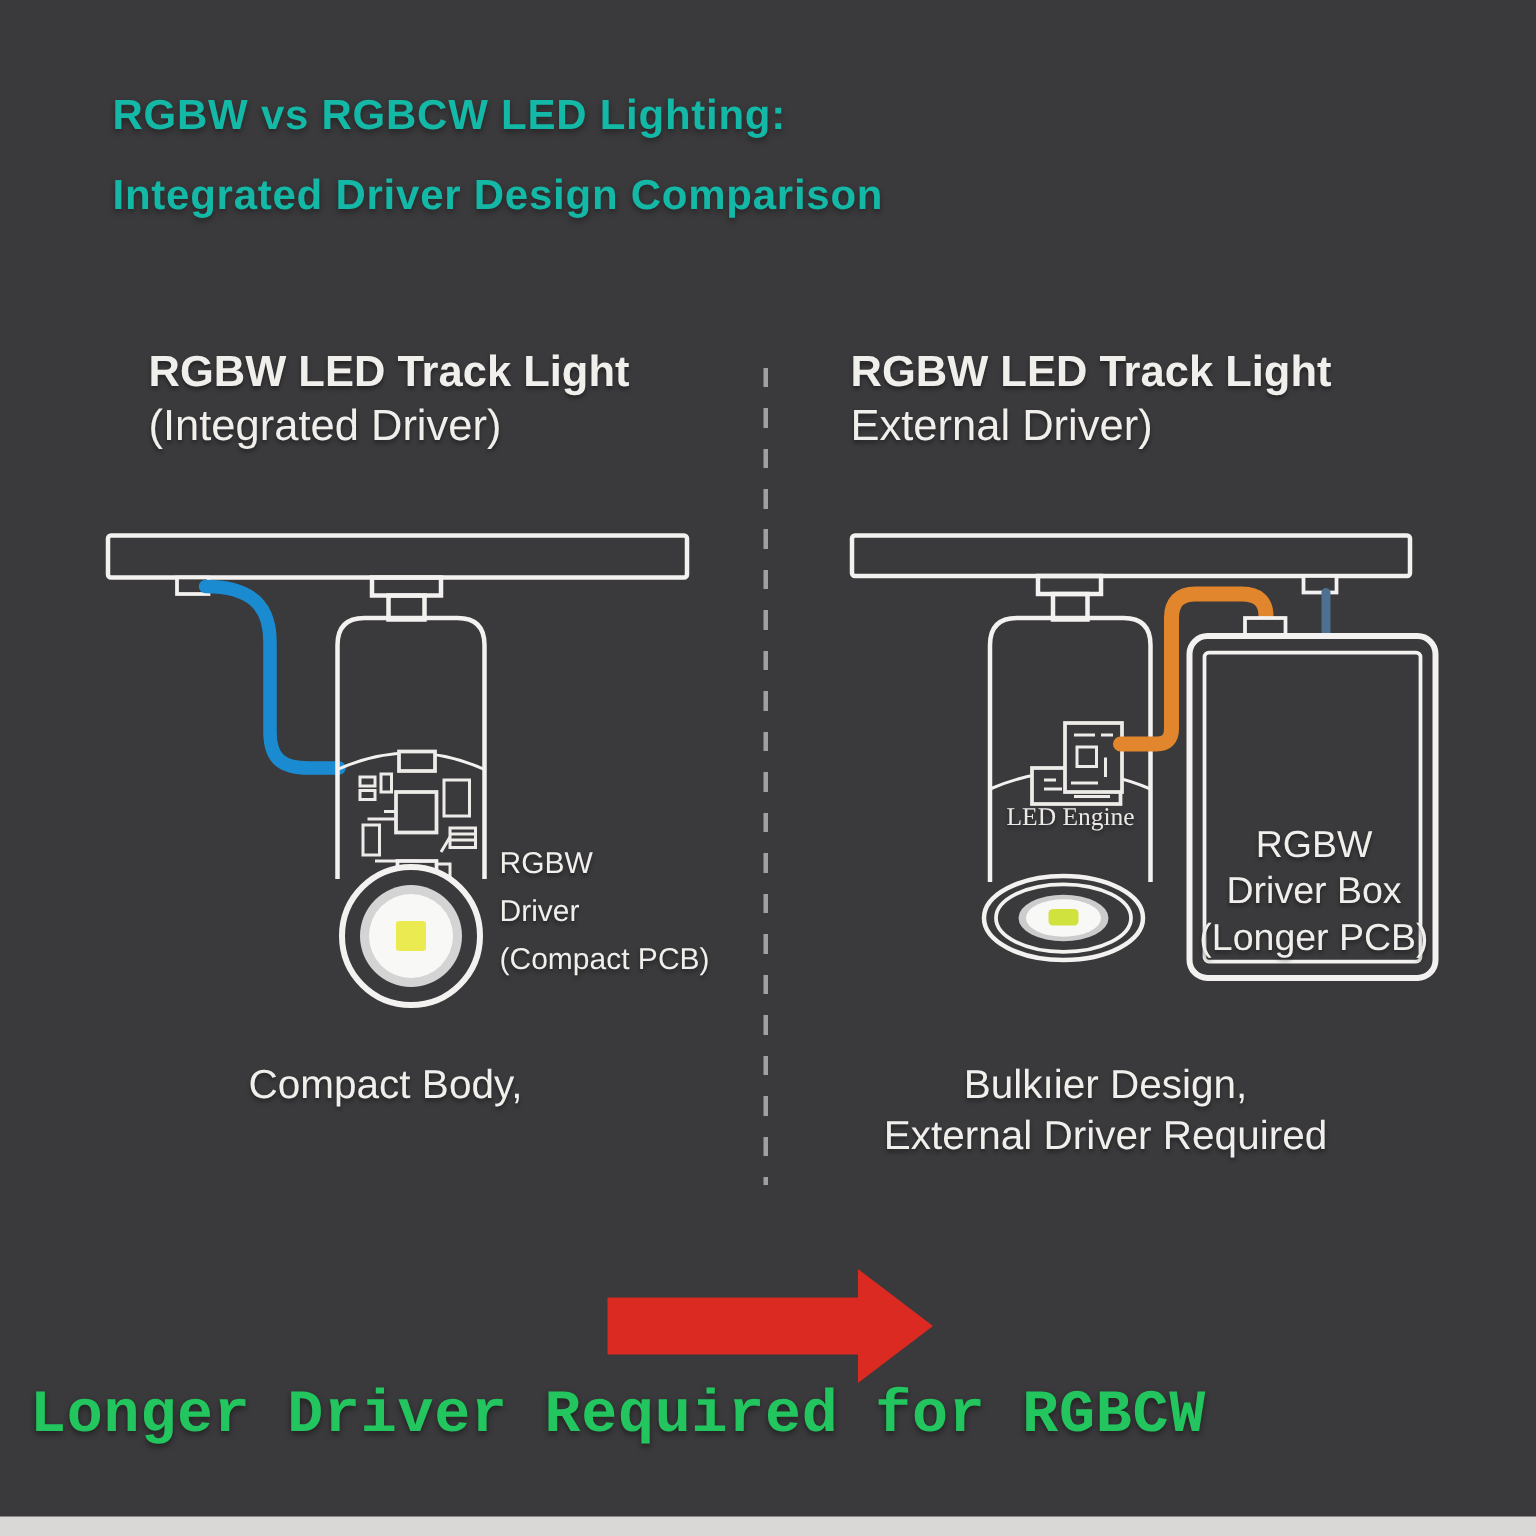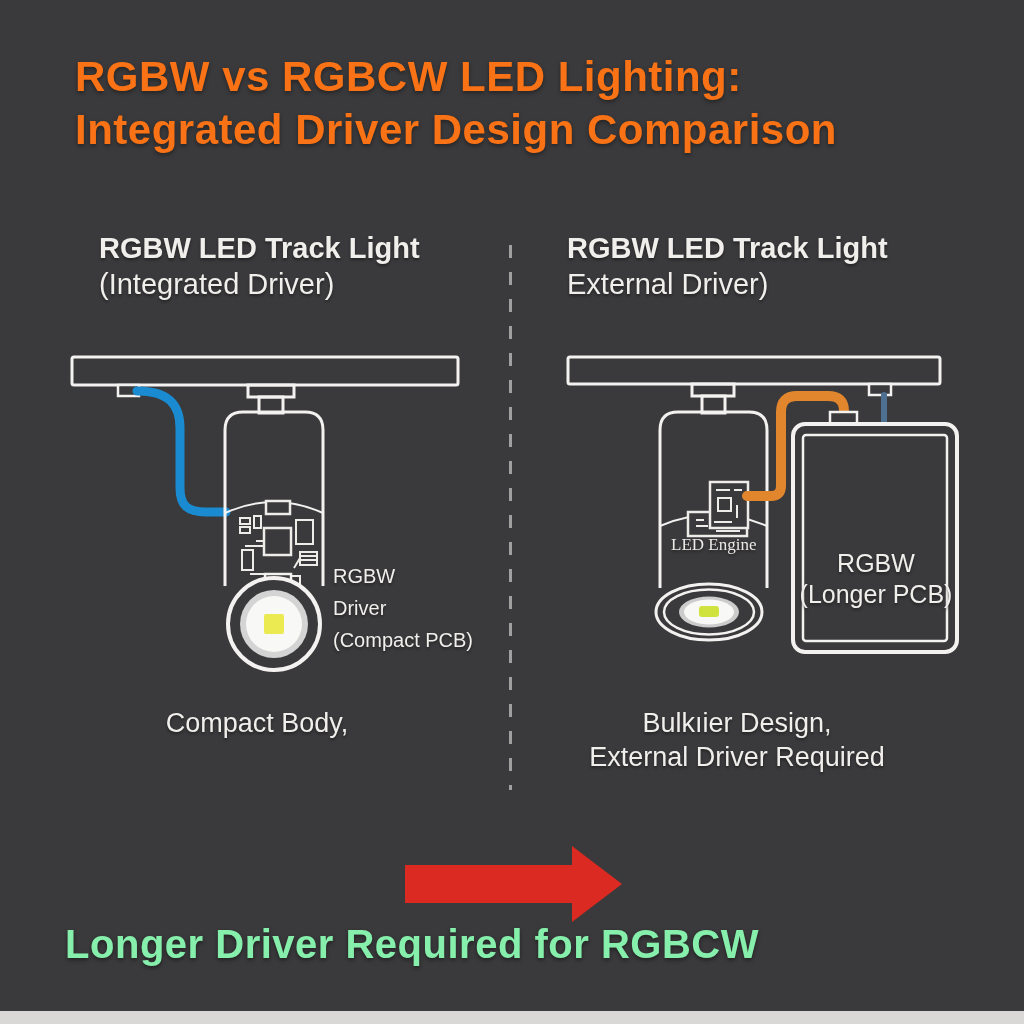--- a/index.html
+++ b/index.html
@@ -5,22 +5,22 @@
   html,body { margin:0; padding:0; background:#222; }
   .canvas {
     position:relative; width:1024px; height:1024px;
     background:#3a393b; overflow:hidden;
     font-family:"Liberation Sans", sans-serif;
     color:#f1efec;
   }
   .abs { position:absolute; }
   .page-title {
     left:75px; top:50px;
-    font-size:42px; font-weight:700; line-height:53px;
-    letter-spacing:0.5px; color:#f97316;
+    font-size:28px; font-weight:700; line-height:53px;
+    letter-spacing:0.5px; color:#14b8a6;
     text-shadow:0 2px 4px rgba(0,0,0,0.4);
   }
   .col-heading { top:230px; font-size:29px; line-height:36px; text-shadow:0 2px 3px rgba(0,0,0,0.4); }
   .col-heading .l1 { font-weight:700; }
   .col-heading .l2 { font-weight:400; }
   .heading-left  { left:99px; }
   .heading-right { left:567px; }
   .divider {
     left:509px; top:245px; width:3px; height:545px;
     background:repeating-linear-gradient(to bottom,#a0a0a0 0 13px, rgba(0,0,0,0) 13px 27px);
@@ -28,21 +28,21 @@
   .diagram-label { text-shadow:0 2px 3px rgba(0,0,0,0.4); }
   .rgbw-driver-label { left:333px; top:560px; font-size:20px; line-height:32px; }
   .led-engine-label { left:671px; top:535px; font-size:17px; line-height:20px; color:#eceae7;font-family:Liberation Serif, serif; }
   .rgbcw-box-label { left:794px; top:548px; width:164px; text-align:center; font-size:25px; line-height:31px; }
   .caption { top:706px; font-size:27px; line-height:34px; text-align:center; text-shadow:0 2px 3px rgba(0,0,0,0.4); }
   .caption-left  { left:60px;  width:394px; }
   .caption-right { left:545px; width:384px; }
   .footer-text {
     left:0; top:922px; width:824px; text-align:center;
     font-size:40px; font-weight:700; letter-spacing:0.5px;
-    color:#86efac; text-shadow:0 2px 4px rgba(0,0,0,0.45);
+    color:#22c55e; text-shadow:0 2px 4px rgba(0,0,0,0.45);font-family:Liberation Mono, monospace;
   }
   .bottom-band { left:0; bottom:0; width:1024px; height:13px; background:#d9d8d6; }
   svg { display:block; overflow:visible; }
   .outline { fill:none; stroke:#f3f2f0; stroke-width:3; }
   .outline-fill { fill:#3a393b; stroke:#f3f2f0; }
   .thin { stroke-width:2; }
 </style>
 </head>
 <body>
 
@@ -142,20 +142,21 @@
       <ellipse cx="159" cy="262" rx="30" ry="15.5" fill="#cccccc"></ellipse>
       <ellipse cx="159" cy="262" rx="25" ry="12.5" fill="#f8f8f6"></ellipse>
       <rect x="149" y="256" width="20" height="11" rx="3" fill="#cfe23e"></rect>
     </g>
   </svg>
 
   <div class="abs diagram-label led-engine-label">LED Engine</div>
 
   <div class="abs diagram-label rgbcw-box-label">
     <div>RGBW</div>
+    <div>Driver Box</div>
     <div>(Longer PCB)</div>
   </div>
 
   <div class="abs caption caption-left">
     <div>Compact Body,</div>
   </div>
   <div class="abs caption caption-right">
     <div>Bulkıier Design,</div>
     <div>External Driver Required</div>
   </div>

